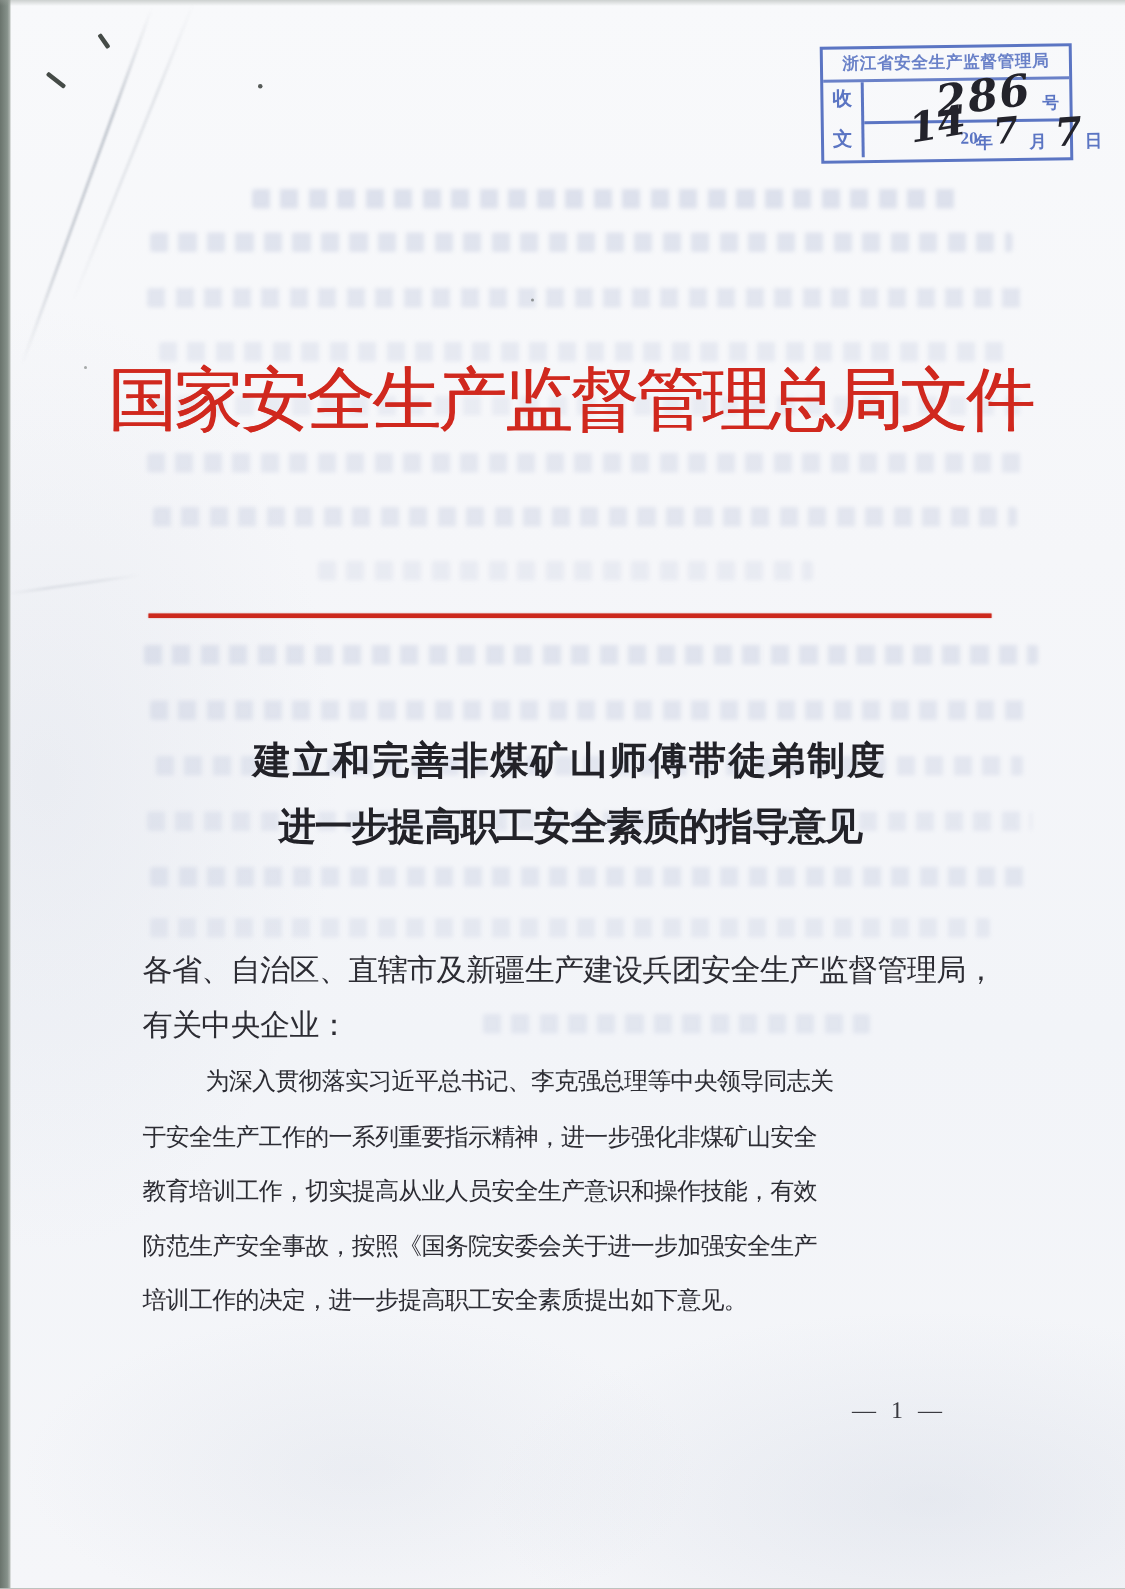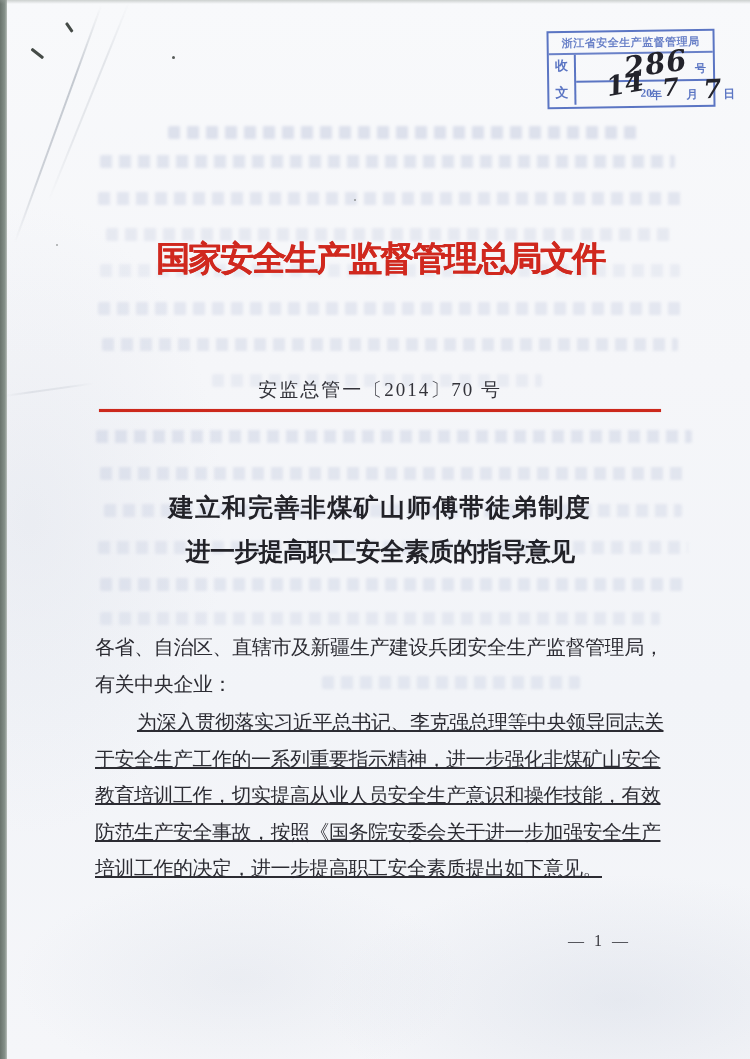--- a/index.html
+++ b/index.html
@@ -73,21 +73,21 @@
     font-family:"DejaVu Serif",serif;font-style:italic;font-weight:bold;
     color:#23232b;position:absolute;white-space:nowrap;
   }
   .hw-number{left:48px;top:-7px;font-size:29px;transform:rotate(-7deg);letter-spacing:1px;}
   .hw-year{left:30px;top:-14px;font-size:27px;transform:rotate(-9deg);}
   .hw-month{left:86px;top:-9px;font-size:24px;transform:rotate(-5deg);}
   .hw-day{left:127px;top:-7px;font-size:26px;transform:rotate(-3deg);}
   
   .red-title{
     position:absolute;left:35px;top:236px;width:690px;text-align:center;
-    font-size:34px;font-weight:bold;color:#d0281e;letter-spacing:-2px;
+    font-size:46px;font-weight:normal;color:#d0281e;letter-spacing:-2px;
     white-space:nowrap;text-shadow:.5px 0 0 #d0281e;
   }
   .doc-no{
     position:absolute;left:35px;top:377px;width:690px;text-align:center;
     font-size:19px;color:#33333a;letter-spacing:2px;white-space:nowrap;
   }
   .red-line{
     position:absolute;left:99px;top:409px;width:562px;height:3px;
     background:#cc281c;box-shadow:0 0 1px rgba(204,40,28,.6);
   }
@@ -96,21 +96,21 @@
     position:absolute;left:35px;top:486px;width:690px;text-align:center;
     font-weight:bold;color:#222228;font-size:25px;
   }
   .title-block .tl{height:44px;line-height:44px;white-space:nowrap;}
   .title-block .tl:nth-child(1){letter-spacing:1.4px;}
   .title-block .tl:nth-child(2){letter-spacing:-0.7px;}
   .title-block .tl:nth-child(3){letter-spacing:1.3px;}
   
   .salutation{position:absolute;left:95px;top:629px;width:578px;font-size:20px;color:#2c2c33;}
   .salutation .sl{height:37px;line-height:37px;white-space:nowrap;letter-spacing:-0.4px;}
-  .body-text{position:absolute;left:95px;top:704px;width:578px;font-size:20px;color:#2c2c33;text-decoration:underline;}
+  .body-text{position:absolute;left:95px;top:704px;width:578px;font-size:16px;color:#2c2c33;}
   .body-text .pl{height:36.5px;line-height:36.5px;white-space:nowrap;letter-spacing:-0.5px;}
   .body-text .pl:first-child{text-indent:42px;}
   
   .page-no{
     position:absolute;left:568px;top:932px;font-size:16px;color:#3a3a40;
     letter-spacing:3px;white-space:nowrap;
   }
 </style>
 </head>
 <body>
@@ -165,21 +165,20 @@
           <span class="hw hw-month">7</span>
           <span class="d-month">月</span>
           <span class="hw hw-day">7</span>
           <span class="d-day">日</span>
         </div>
       </div>
     </div>
   </div>
 
   <div class="red-title">国家安全生产监督管理总局文件</div>
-  <div class="doc-no">安监总管一〔2014〕70 号</div>
   <div class="red-line"></div>
 
   <div class="title-block">
     <div class="tl">建立和完善非煤矿山师傅带徒弟制度</div>
     <div class="tl">进一步提高职工安全素质的指导意见</div>
   </div>
 
   <div class="salutation">
     <div class="sl">各省、自治区、直辖市及新疆生产建设兵团安全生产监督管理局，</div>
     <div class="sl">有关中央企业：</div>

